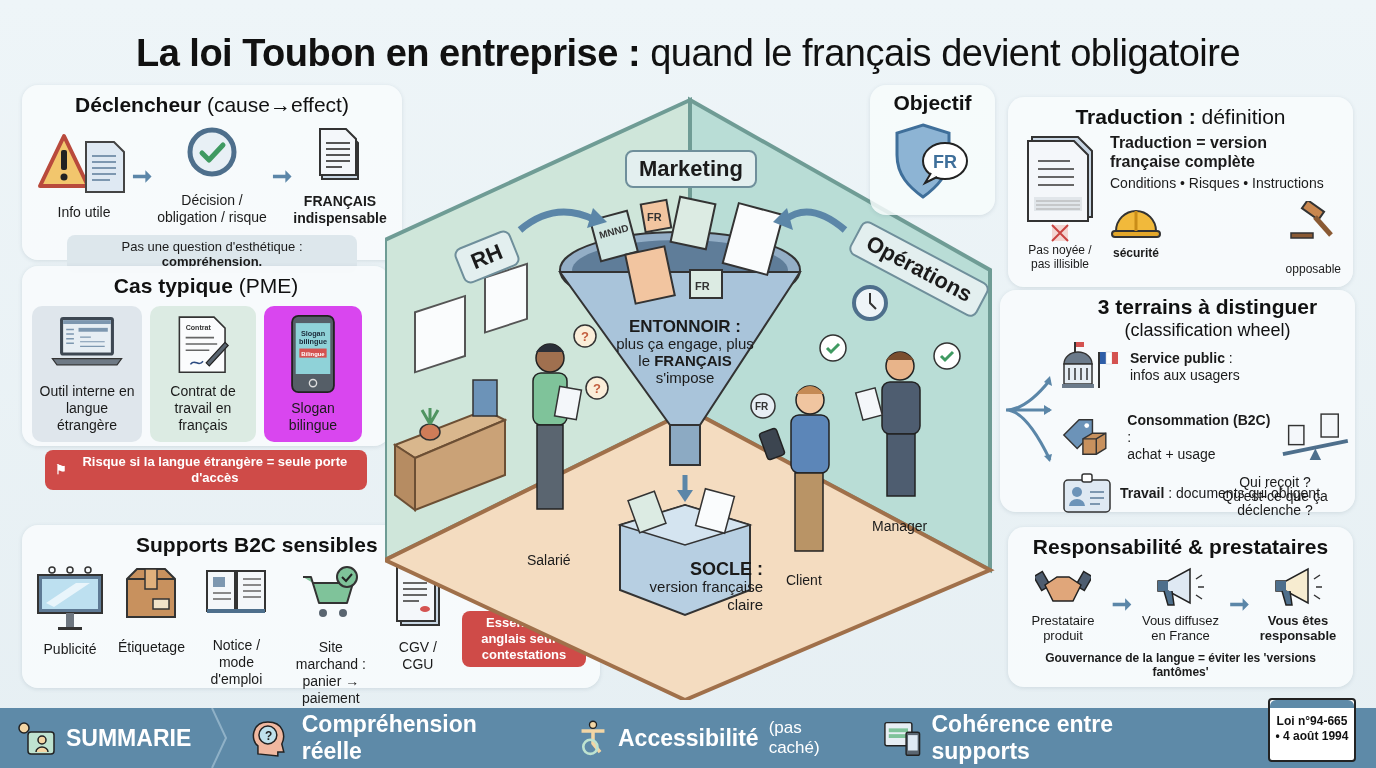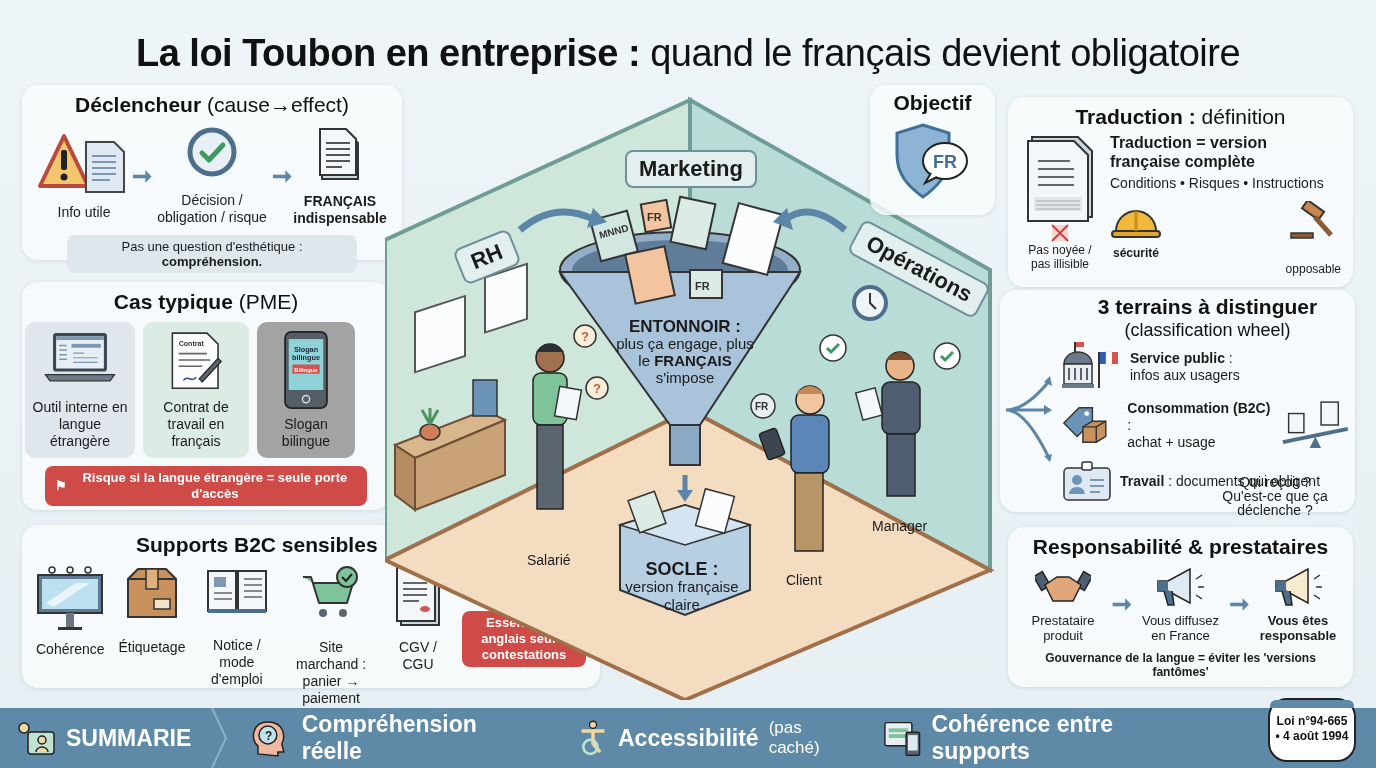--- a/index.html
+++ b/index.html
@@ -61,21 +61,21 @@
         <path d="M4 8h26l10 10v36H4z" fill="#c9d7e4" stroke="#333" stroke-width="2"></path>
         <path d="M2 4h26l10 10v36H2z" fill="#f4f7fa" stroke="#333" stroke-width="2"></path>
         <path d="M8 18h24M8 24h24M8 30h24M8 36h24M8 42h16" stroke="#555" stroke-width="2"></path>
       </svg>
       <div class="lbl" style="margin-top:12px"><b>FRANÇAIS</b><br><b>indispensable</b></div>
     </div>
   </div>
   <div class="pill" style="margin:8px auto 0;width:290px"><span>Pas une question d'esthétique : </span><b>compréhension.</b></div>
 </div>
 
-<div class="card" style="left:22px;top:282px;width:368px;height:228px;padding:8px 3px">
+<div class="card" style="left:22px;top:266px;width:368px;height:180px;padding:8px 10px">
   <h2><span>Cas typique</span> <span class="light">(PME)</span></h2>
   <div style="display:flex;gap:8px;margin-top:8px">
     <div class="tile" style="width:110px;background:#dfe6ec">
       <svg width="98" height="74" viewBox="0 0 98 74">
         <rect x="14" y="4" width="70" height="50" rx="4" fill="#3d4752"></rect>
         <rect x="18" y="8" width="62" height="42" fill="#e7eef4"></rect>
         <rect x="18" y="8" width="62" height="5" fill="#7d97b0"></rect>
         <path d="M22 20h10M22 26h10M22 32h10M22 38h10" stroke="#7d97b0" stroke-width="2"></path>
         <rect x="38" y="18" width="38" height="5" fill="#7d97b0"></rect>
         <path d="M40 30h14M40 36h32M40 42h32" stroke="#7d97b0" stroke-width="1.5"></path>
@@ -86,21 +86,21 @@
     <div class="tile" style="width:106px;background:#dcebe3">
       <svg width="80" height="80" viewBox="0 0 80 80">
         <path d="M10 4h44l14 14v56H10z" fill="#fbfcfd" stroke="#333" stroke-width="2"></path>
         <text x="18" y="20" font-size="9" font-weight="700" font-family="Liberation Sans, sans-serif" fill="#333">Contrat</text>
         <path d="M18 30h36M18 38h40M18 46h30" stroke="#666" stroke-width="2"></path>
         <path d="M24 64c6-8 10 4 16-4" fill="none" stroke="#2b4a80" stroke-width="2"></path>
         <path d="M44 62l24-26 4 4-24 26z" fill="#5a6570" stroke="#222" stroke-width="1.5"></path>
       </svg>
       <div class="lbl" style="margin-top:6px">Contrat de travail en français</div>
     </div>
-    <div class="tile" style="width:98px;background:#a3a3a3">
+    <div class="tile" style="width:98px;background:#d946ef">
       <svg width="50" height="88" viewBox="0 0 50 88">
         <rect x="2" y="2" width="46" height="84" rx="7" fill="#555e67" stroke="#222" stroke-width="2"></rect>
         <rect x="6" y="10" width="38" height="56" fill="#8fd2d8"></rect>
         <text x="25" y="24" font-size="8" font-weight="700" text-anchor="middle" font-family="Liberation Sans, sans-serif" fill="#1b2b3a">Slogan</text>
         <text x="25" y="33" font-size="8" font-weight="700" text-anchor="middle" font-family="Liberation Sans, sans-serif" fill="#1b2b3a">bilingue</text>
         <rect x="10" y="38" width="30" height="10" fill="#d45250"></rect>
         <text x="25" y="46" font-size="6.5" font-weight="700" text-anchor="middle" font-family="Liberation Sans, sans-serif" fill="#fff">Bilingue</text>
         <circle cx="25" cy="76" r="4" fill="none" stroke="#ddd" stroke-width="1.5"></circle>
       </svg>
       <div class="lbl" style="margin-top:6px">Slogan bilingue</div>
@@ -119,21 +119,21 @@
       <svg width="68" height="66" viewBox="0 0 68 66">
         <circle cx="16" cy="5" r="3" fill="none" stroke="#333" stroke-width="1.5"></circle>
           <circle cx="34" cy="5" r="3" fill="none" stroke="#333" stroke-width="1.5"></circle>
           <circle cx="52" cy="5" r="3" fill="none" stroke="#333" stroke-width="1.5"></circle>
         <rect x="2" y="10" width="64" height="38" fill="#5e7a95" stroke="#333" stroke-width="2"></rect>
         <rect x="6" y="14" width="56" height="30" fill="#bde0f0"></rect>
         <path d="M10 38l30-20h14l-36 24z" fill="#e9f5fb"></path>
         <rect x="30" y="48" width="8" height="14" fill="#6d7680"></rect>
           <rect x="22" y="62" width="24" height="3" fill="#333"></rect>
       </svg>
-      <div class="lbl" style="margin-top:10px">Cohérence</div>
+      <div class="lbl" style="margin-top:10px">Publicité</div>
     </div>
     <div class="item" style="width:70px">
       <svg width="56" height="56" viewBox="0 0 56 56">
         <path d="M4 14l10-10h28l10 10v38H4z" fill="#c8915e" stroke="#333" stroke-width="2"></path>
         <path d="M4 14h48" stroke="#333" stroke-width="2"></path>
         <rect x="22" y="4" width="12" height="20" fill="#e0b07c" stroke="#333" stroke-width="1.5"></rect>
         <rect x="30" y="34" width="16" height="10" fill="#f1e2c8" stroke="#333" stroke-width="1.5"></rect>
       </svg>
       <div class="lbl" style="margin-top:18px">Étiquetage</div>
     </div>
@@ -255,21 +255,21 @@
   </svg>
   <div class="tag" style="left:72px;top:148px;transform:rotate(-22deg)">RH</div>
   <div class="tag" style="left:240px;top:60px">Marketing</div>
   <div class="tag" style="left:462px;top:160px;transform:rotate(28deg)">Opérations</div>
   <div class="abs" style="left:225px;top:228px;width:150px;text-align:center;font-size:15px;line-height:17px">
     <div style="font-weight:700;font-size:17px">ENTONNOIR :</div>
     <div>plus ça engage, plus</div>
     <div><span>le</span> <b>FRANÇAIS</b></div>
     <div>s'impose</div>
   </div>
-  <div class="abs" style="left:232px;top:470px;width:130px;text-align:center;font-size:15px;line-height:18px">
+  <div class="abs" style="left:248px;top:470px;width:130px;text-align:right;font-size:15px;line-height:18px">
     <div style="font-weight:700;font-size:18px">SOCLE :</div>
     <div>version française claire</div>
   </div>
   <div class="person-lbl" style="left:142px;top:462px">Salarié</div>
   <div class="person-lbl" style="left:401px;top:482px">Client</div>
   <div class="person-lbl" style="left:487px;top:428px">Manager</div>
 </div>
 
 <div class="card" style="left:870px;top:85px;width:125px;height:130px;padding:6px;background:rgba(247,251,252,0.85)">
   <h2>Objectif</h2>
@@ -338,21 +338,21 @@
           <rect x="4" y="22" width="28" height="20" fill="#e7eef4" stroke="#333" stroke-width="1.5"></rect>
           <path d="M9 26v12M15 26v12M21 26v12M27 26v12" stroke="#333" stroke-width="1.5"></path>
           <rect x="2" y="42" width="32" height="4" fill="#6b7a8a"></rect>
           <rect x="38" y="10" width="2" height="36" fill="#333"></rect>
           <rect x="40" y="10" width="6" height="12" fill="#2f5ea8"></rect>
           <rect x="46" y="10" width="6" height="12" fill="#fff" stroke="#ccc" stroke-width="0.5"></rect>
           <rect x="52" y="10" width="6" height="12" fill="#d45250"></rect>
         </svg>
       <div style="font-size:14px;line-height:17px"><b>Service public</b> :<br><span>infos aux usagers</span></div>
     </div>
-    <div style="display:flex;gap:10px;align-items:center;height:54px;margin-top:4px">
+    <div style="display:flex;gap:10px;align-items:center;height:54px;margin-top:16px">
       <svg width="60" height="48" viewBox="0 0 60 48">
           <path d="M4 22l16-16h14v14L18 36z" fill="#6c93b8" stroke="#333" stroke-width="1.5"></path>
           <circle cx="28" cy="12" r="2.5" fill="#fff"></circle>
           <path d="M24 26l10-6h14v16l-10 6H24z" fill="#c8915e" stroke="#333" stroke-width="1.5"></path>
           <path d="M24 26h14v16M38 26l10-6" stroke="#333" stroke-width="1.5" fill="none"></path>
         </svg>
       <div style="font-size:14px;line-height:17px"><b>Consommation (B2C)</b> :<br><span>achat + usage</span></div>
       <svg width="72" height="52" viewBox="0 0 72 52" style="margin-left:auto">
           <rect x="8" y="14" width="16" height="20" fill="#f4f7fa" stroke="#333" stroke-width="1.5"></rect>
           <rect x="42" y="2" width="18" height="24" fill="#f4f7fa" stroke="#333" stroke-width="1.5"></rect>
@@ -445,18 +445,18 @@
   <div class="seg" style="width:360px">
     <svg width="40" height="40" viewBox="0 0 40 40">
         <rect x="2" y="4" width="28" height="24" rx="2" fill="#e7eef4" stroke="#222" stroke-width="1.5"></rect>
         <rect x="6" y="10" width="20" height="4" fill="#7fc39a"></rect>
         <rect x="6" y="16" width="20" height="4" fill="#7fc39a"></rect>
         <rect x="24" y="14" width="14" height="24" rx="2" fill="#5a6570" stroke="#222" stroke-width="1.5"></rect>
         <rect x="26" y="17" width="10" height="16" fill="#dfe9f3"></rect>
       </svg>
     <span>Cohérence entre supports</span>
   </div>
-  <div class="abs" style="left:1268px;top:-10px;width:88px;height:64px;background:#fff;border:2px solid #222;border-radius:19px;color:#111;font-size:12px;font-weight:700;text-align:center;padding-top:14px;line-height:15px">
+  <div class="abs" style="left:1268px;top:-10px;width:88px;height:64px;background:#fff;border:2px solid #222;border-radius:4px;color:#111;font-size:12px;font-weight:700;text-align:center;padding-top:14px;line-height:15px">
     <div class="abs" style="left:0;top:0;width:84px;height:8px;background:#5e8aa8;border-radius:6px 6px 0 0"></div>
     <div>Loi n°94-665</div>
     <div>• 4 août 1994</div>
   </div>
 </div>
 
 </body></html>

